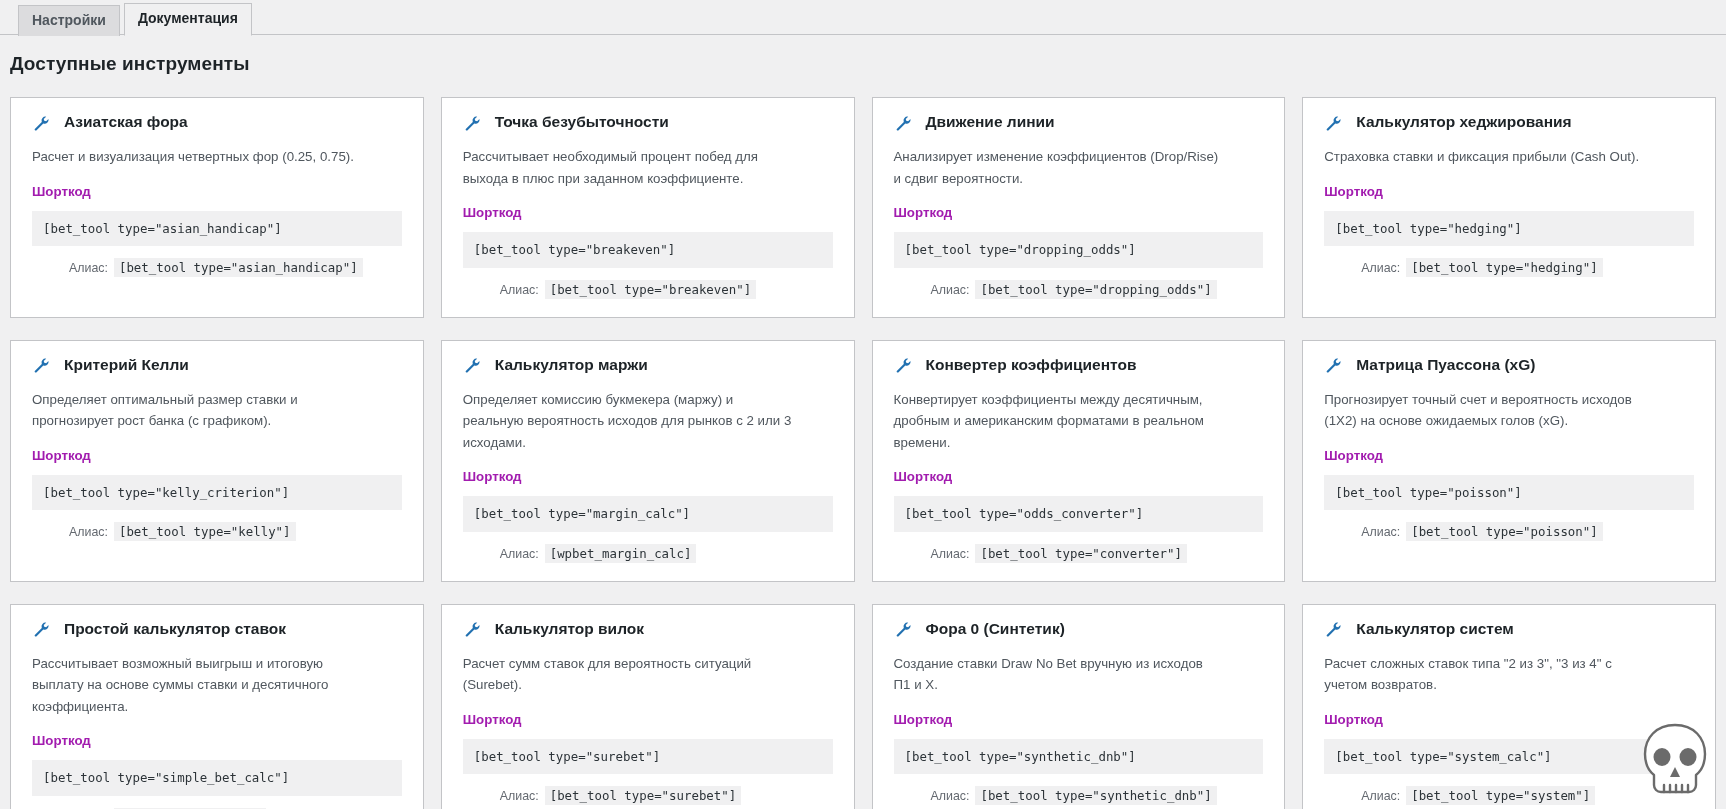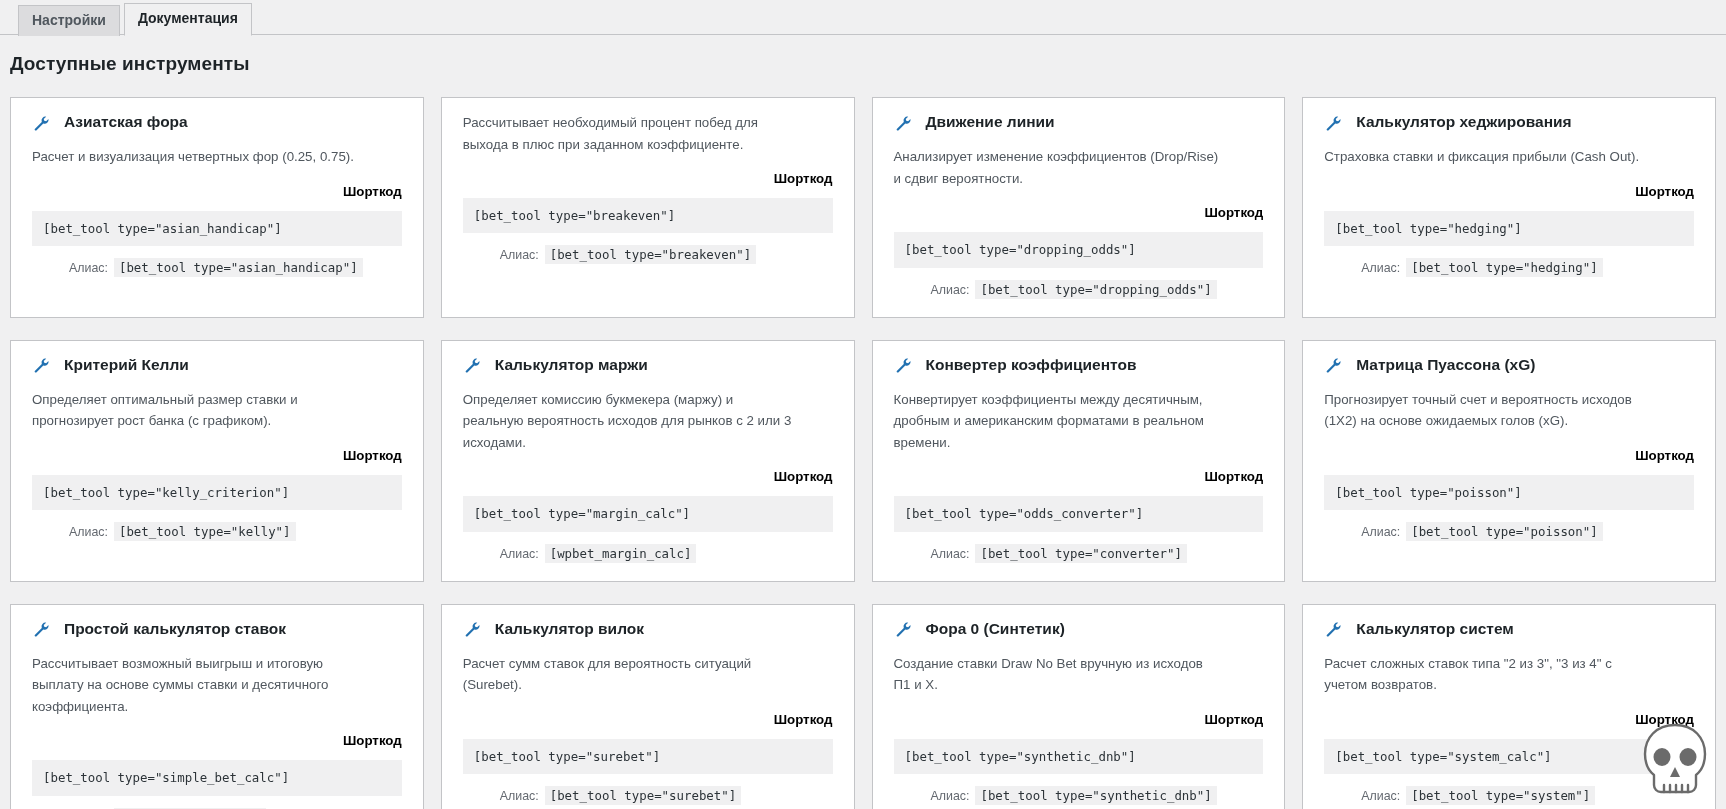--- a/index.html
+++ b/index.html
@@ -97,22 +97,21 @@
     margin: 0 0 16px 0;
     font-size: 13.3px;
     line-height: 1.62;
     color: #50575e;
     max-width: 330px;
   }
   .sc-label {
     margin: 0 0 12px 0;
     font-size: 13.3px;
     font-weight: 700;
-    color: #000000;
-    text-align: right;
+    color: #a21caf;
   }
   .sc-box {
     background: #f0f0f1;
     padding: 9px 11px;
     font-family: "DejaVu Sans Mono", "Liberation Mono", monospace;
     font-size: 12.4px;
     color: #2c3338;
     line-height: 1.4;
     margin-bottom: 12px;
     user-select: all;
@@ -172,20 +171,28 @@
         </h2>
         <p class="card-desc">Расчет и визуализация четвертных фор (0.25, 0.75).</p>
         <p class="sc-label">Шорткод</p>
         <div class="sc-box">[bet_tool type="asian_handicap"]</div>
         <div class="alias-row">
           <span>Алиас:</span>
           <span class="alias-code">[bet_tool type="asian_handicap"]</span>
         </div>
       </div>
       <div class="card">
+        <h2 class="card-title">
+          <span class="wrench">
+            <svg viewBox="0 0 20 20" width="17" height="17" aria-hidden="true">
+              <path fill="#2271b1" d="M16.8 3.2a4.6 4.6 0 0 0-5.3 6.1L3.3 17.5a1.3 1.3 0 0 0 1.8 1.8l8.2-8.2a4.6 4.6 0 0 0 6.1-5.3l-2.8 2.8-2.2-.6-.6-2.2 2.8-2.6z"></path>
+            </svg>
+          </span>
+          <span>Точка безубыточности</span>
+        </h2>
         <p class="card-desc">Рассчитывает необходимый процент побед для выхода в плюс при заданном коэффициенте.</p>
         <p class="sc-label">Шорткод</p>
         <div class="sc-box">[bet_tool type="breakeven"]</div>
         <div class="alias-row">
           <span>Алиас:</span>
           <span class="alias-code">[bet_tool type="breakeven"]</span>
         </div>
       </div>
       <div class="card">
         <h2 class="card-title">

